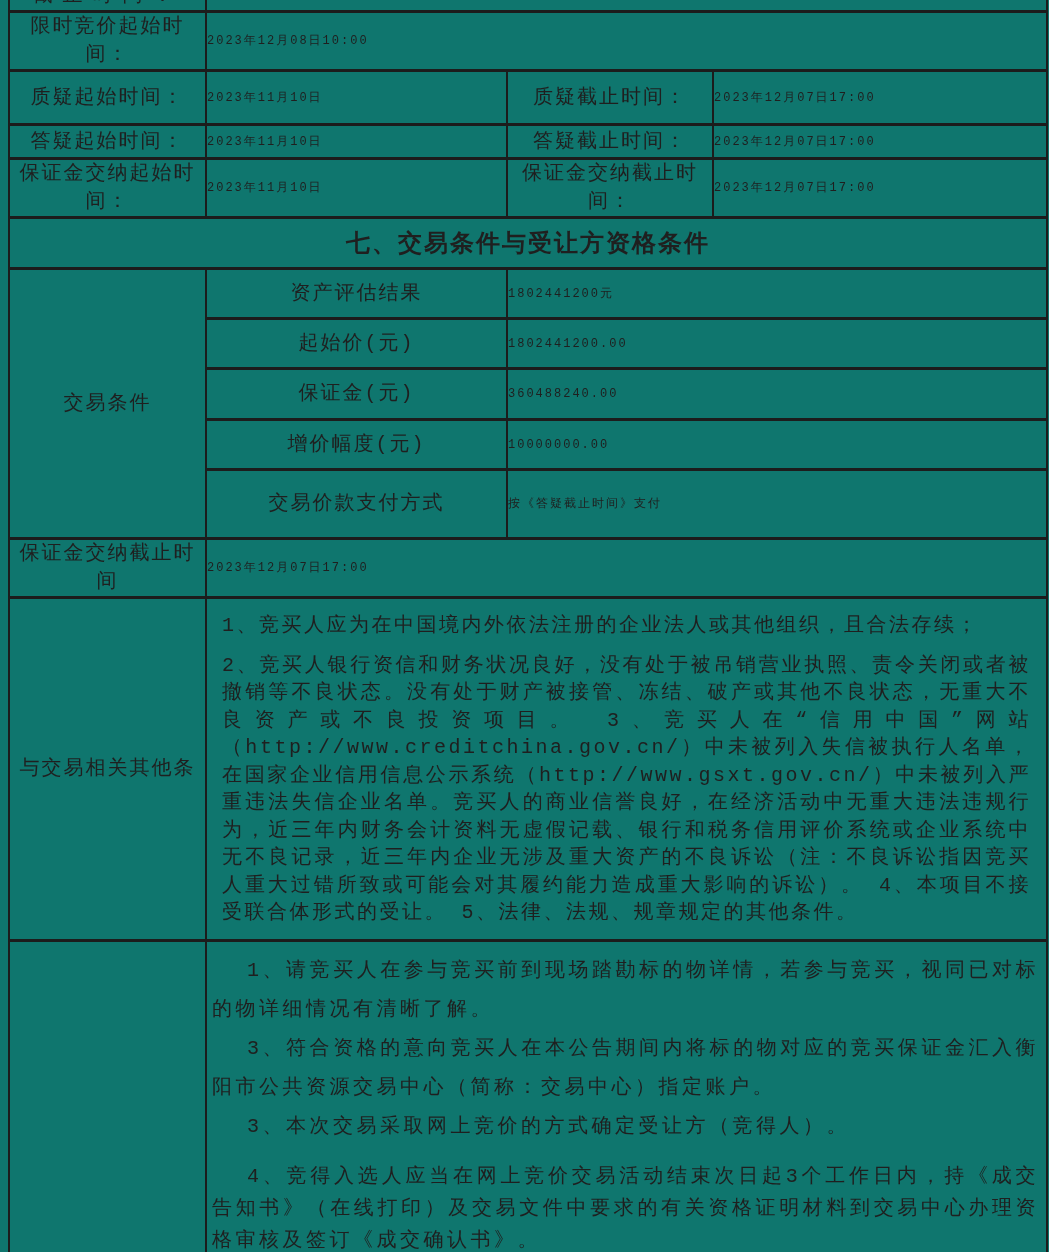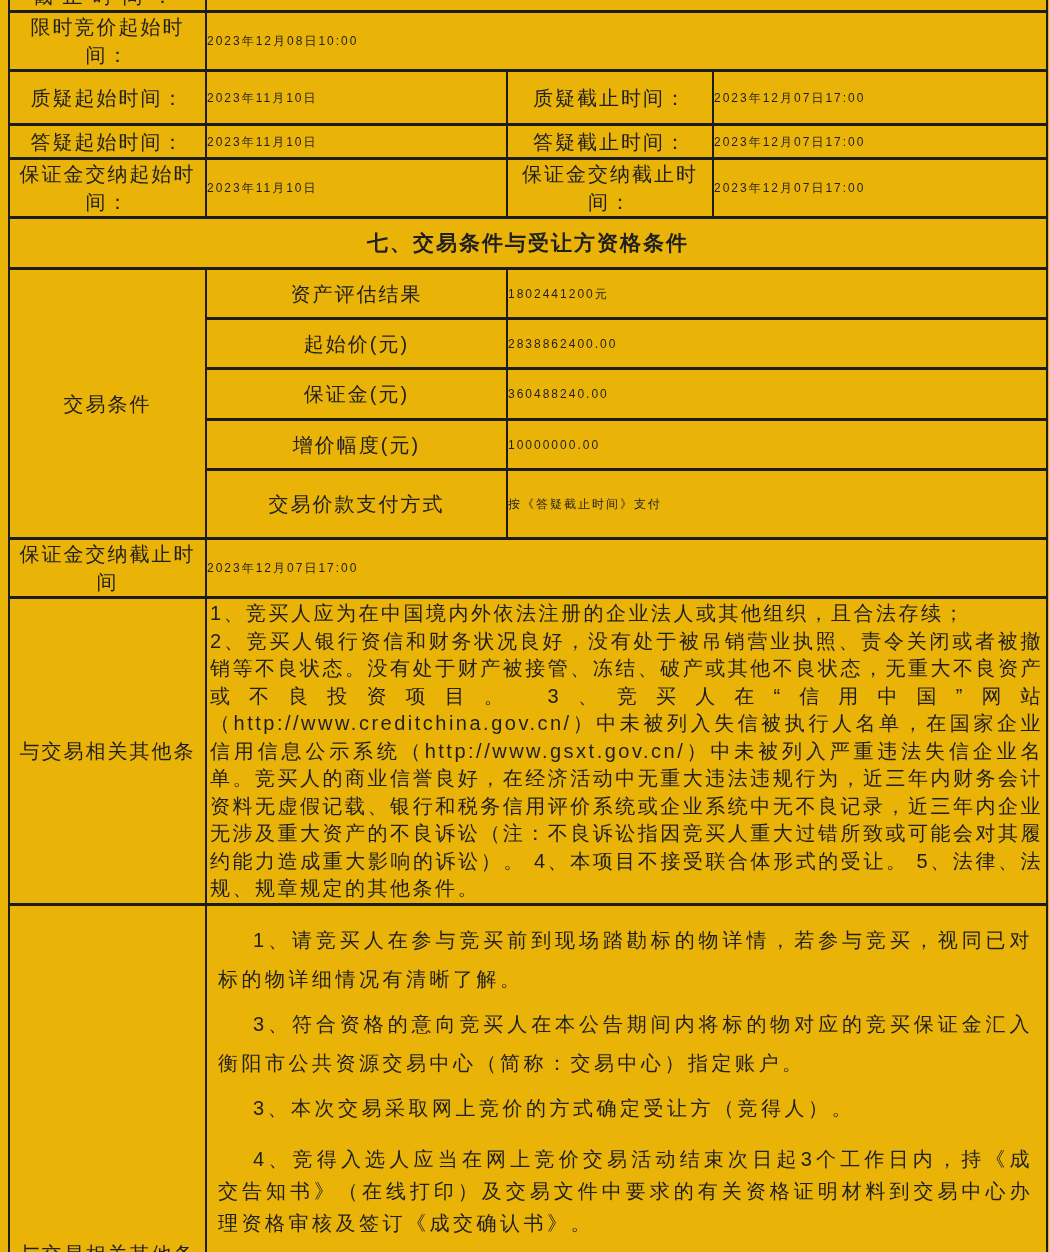--- a/index.html
+++ b/index.html
@@ -2,23 +2,23 @@
 <html><head>
 <meta charset="utf-8">
 <style>
   html, body { margin: 0; padding: 0; background: #ffffff; }
 
   .viewport {
     position: relative;
     width: 1049px;
     height: 1252px;
     overflow: hidden;
-    background: #eab308;
+    background: #0f766e;
     color: #1f1f1f;
-    font-family: Liberation Sans, sans-serif;
+    font-family: Liberation Mono, monospace;
   }
 
   table.doc {
     position: absolute;
     top: -30px;
     left: 8px;
     width: 1038px;
     border-collapse: collapse;
     table-layout: fixed;
   }
@@ -71,44 +71,44 @@
     font-size: 20px;
     letter-spacing: 10px;
     line-height: 26px;
     padding-bottom: 1px;
   }
 
   td.section-header {
     text-align: center;
     vertical-align: middle;
     font-weight: bold;
-    font-size: 21px;
+    font-size: 24px;
     letter-spacing: 2px;
   }
 
   td.qual-content {
     vertical-align: top;
     text-align: justify;
     font-size: 20px;
     letter-spacing: 2.5px;
     line-height: 27.5px;
     padding: 1px 3px 0 3px;
     word-break: normal;
   }
-  td.qual-content .clause { margin: 0; }
+  td.qual-content .clause { margin: 12px; }
 
   td.terms-content {
     vertical-align: top;
     font-size: 20px;
     letter-spacing: 3.5px;
     padding: 9px 7px 0 5px;
     text-align: justify;
   }
   td.terms-content p {
-    margin: 6px;
+    margin: 0;
     line-height: 39px;
     text-indent: 35px;
   }
   td.terms-content p.tight { line-height: 32px; margin-top: 15px; }
   td.terms-content p.last  { margin-top: 10px; }
 
   td.terms-label {
     text-align: center;
     vertical-align: middle;
     font-size: 20px;
@@ -168,21 +168,21 @@
       <td class="section-header" colspan="4">七、交易条件与受让方资格条件</td>
     </tr>
 
     <tr class="r-g1">
       <td class="label" rowspan="5">交易条件</td>
       <td class="label">资产评估结果</td>
       <td class="value" colspan="2">1802441200元</td>
     </tr>
     <tr class="r-g2">
       <td class="label">起始价(元)</td>
-      <td class="value" colspan="2">2838862400.00</td>
+      <td class="value" colspan="2">1802441200.00</td>
     </tr>
     <tr class="r-g3">
       <td class="label">保证金(元)</td>
       <td class="value" colspan="2">360488240.00</td>
     </tr>
     <tr class="r-g4">
       <td class="label">增价幅度(元)</td>
       <td class="value" colspan="2">10000000.00</td>
     </tr>
     <tr class="r-g5">

